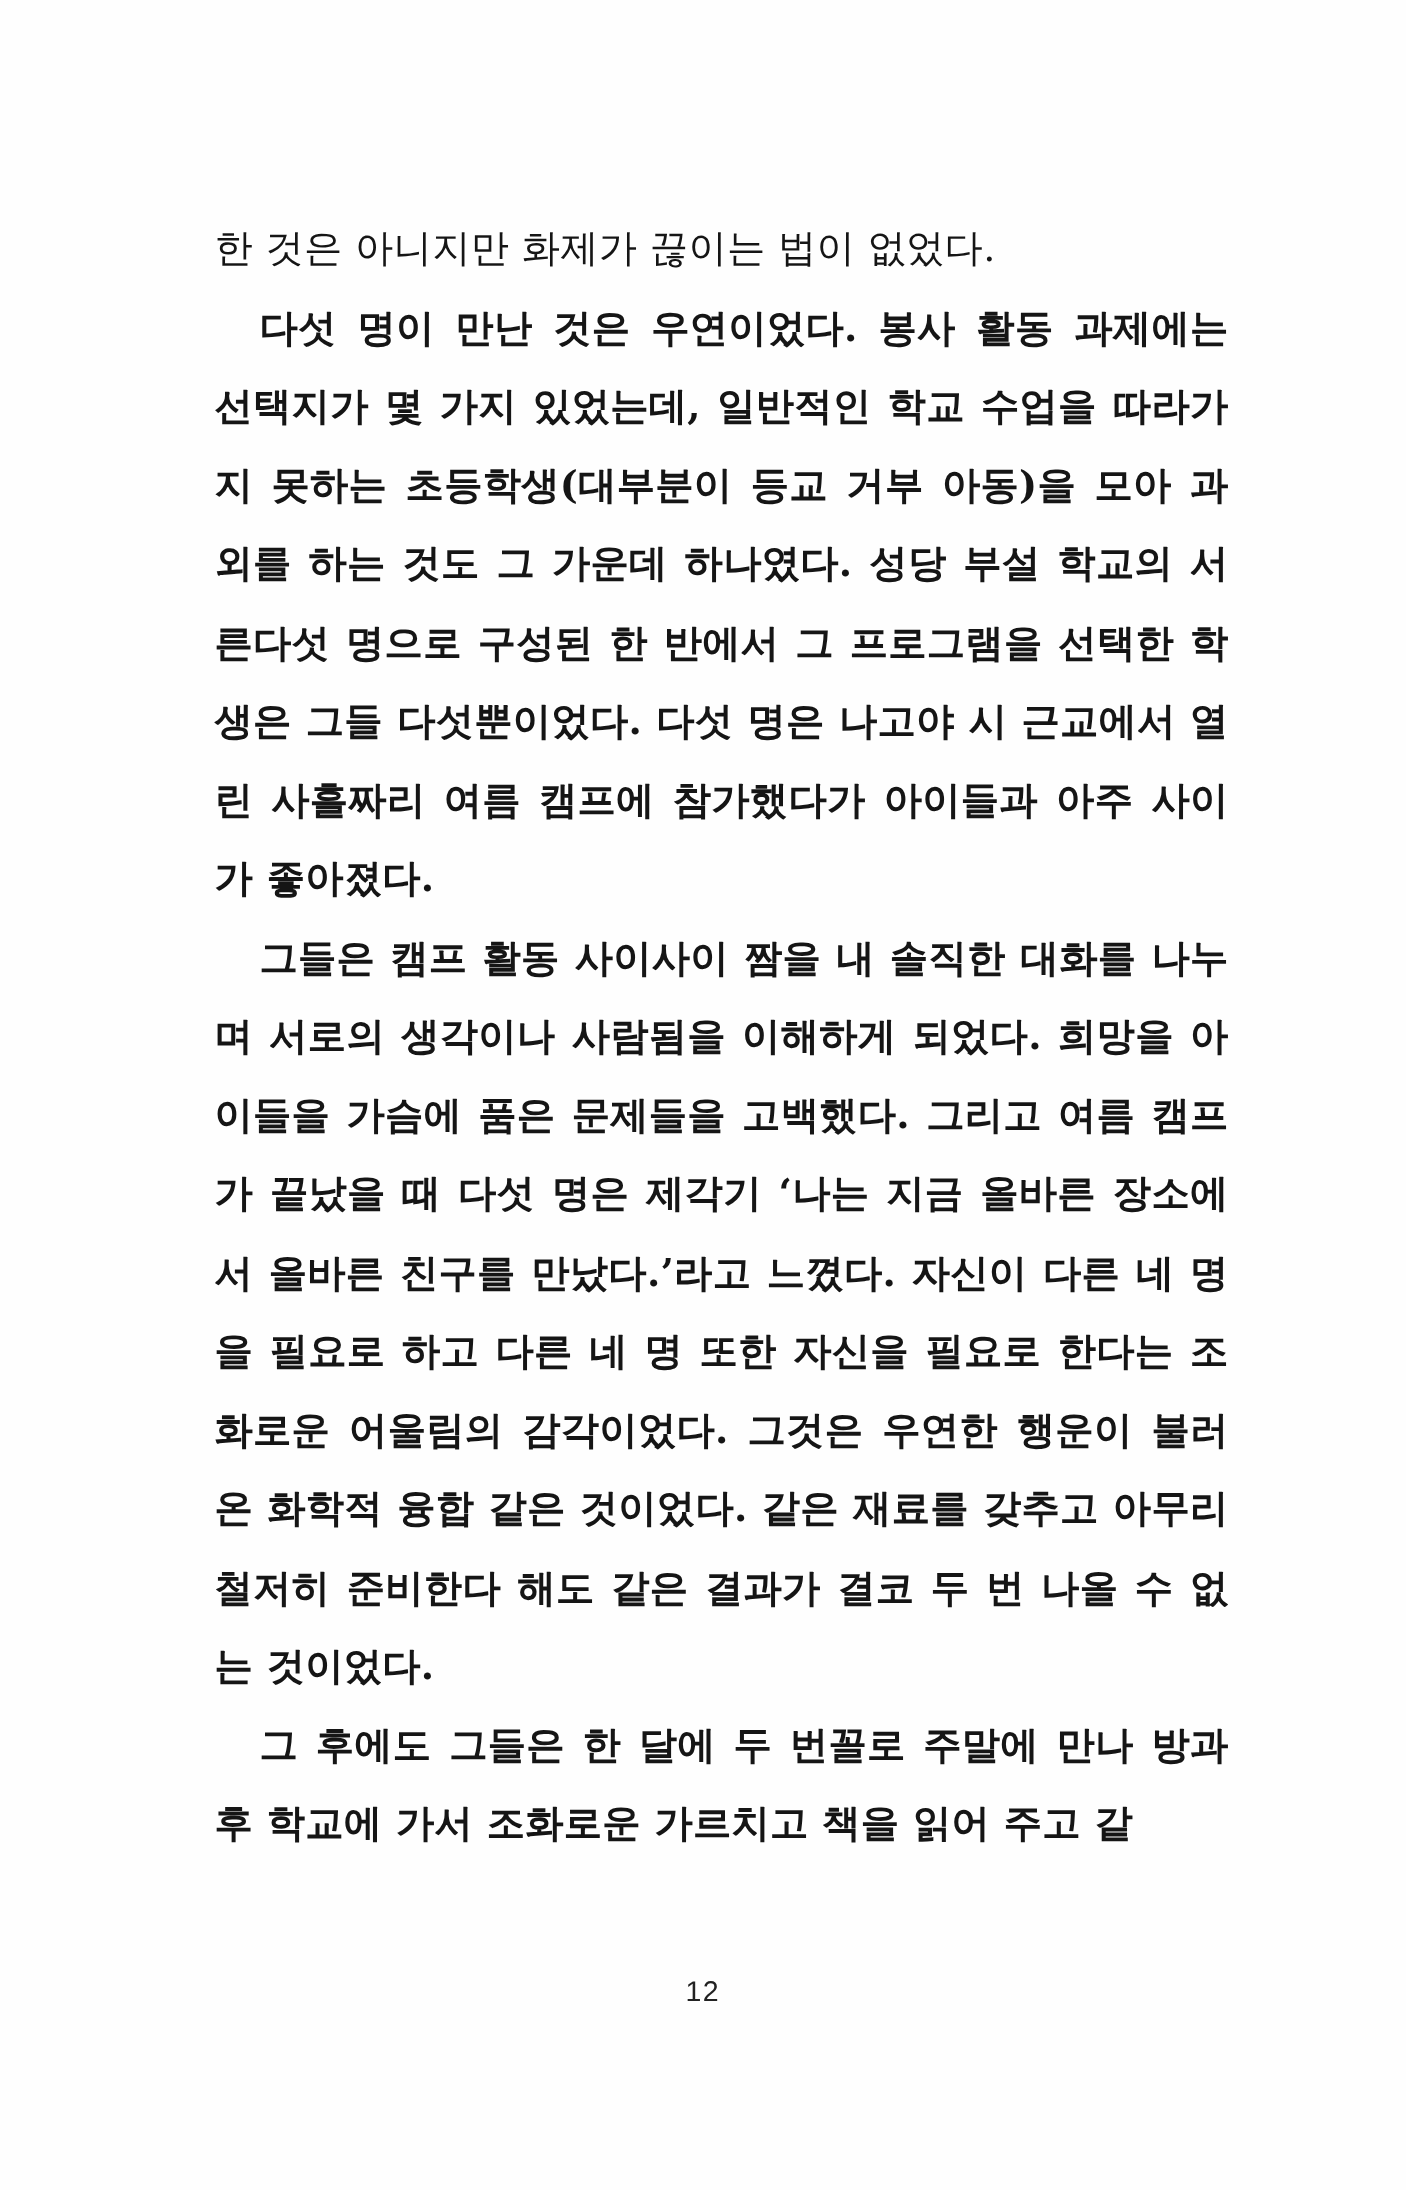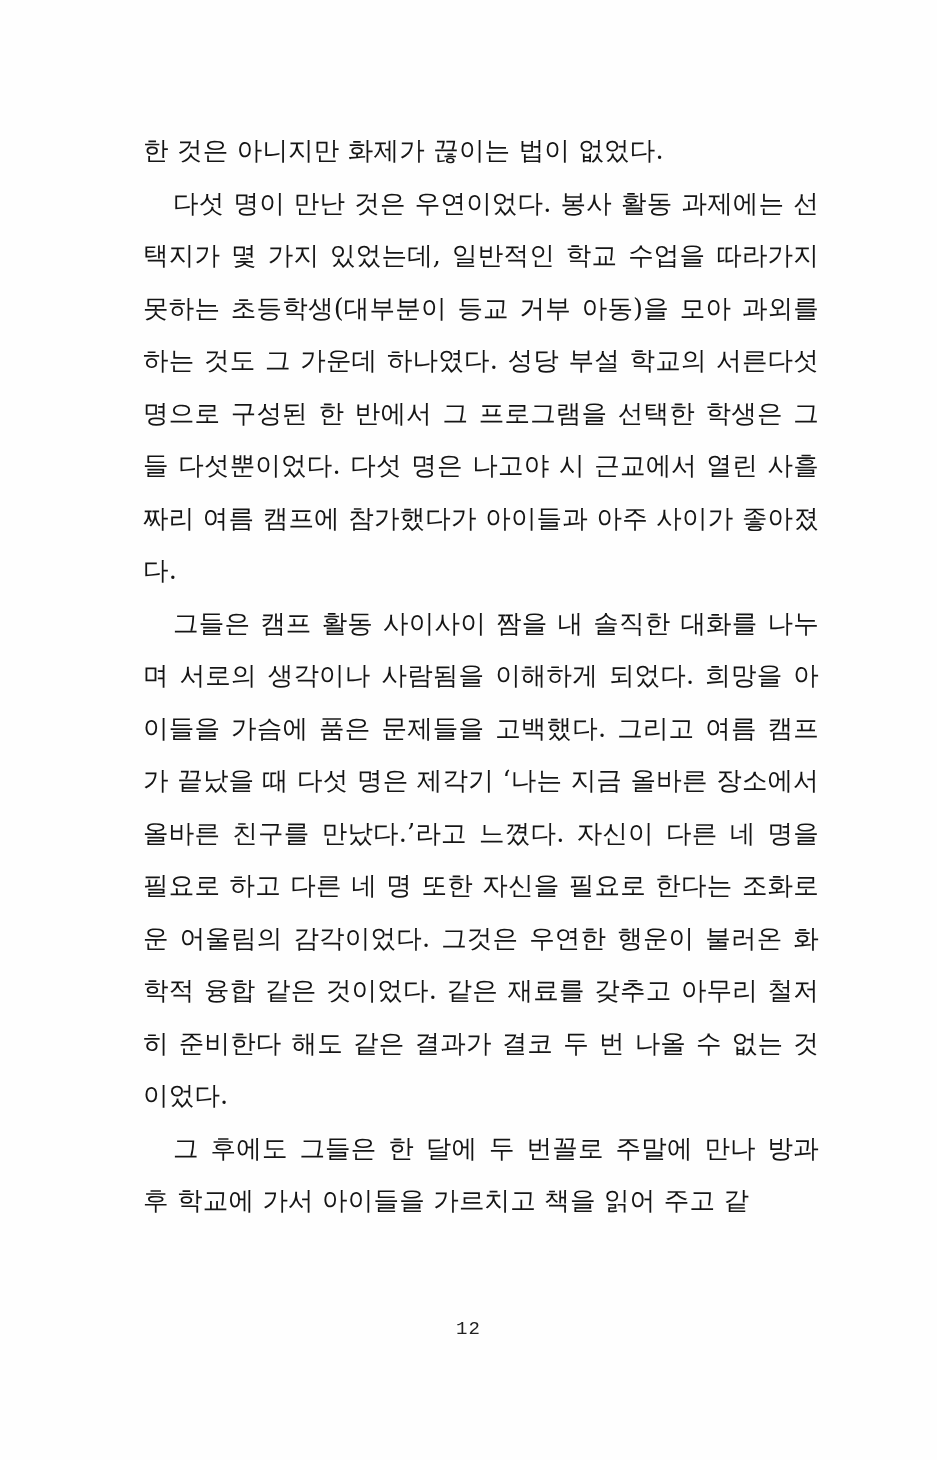--- a/index.html
+++ b/index.html
@@ -18,58 +18,59 @@
     position: relative;
     width: 937px;
     height: 1460px;
     box-sizing: border-box;
     background: #fefefe;
     overflow: hidden;
   }
   .text-block {
     position: absolute;
     left: 143px;
-    top: 124px;
+    top: 140px;
     width: 676px;
   }
   .para {
     margin: 0;
     font-size: 25.5px;
     line-height: 52.5px;
     text-align: justify;
     text-justify: inter-character;
     word-break: break-all;
     letter-spacing: 0.2px;
     color: #151515;
   }
   .para.indent {
     text-indent: 30px;
   }
   .para + .para {
     margin-top: 0;
+    font-weight: bold;
   }
   .page-number {
     position: absolute;
     left: 0;
     right: 0;
     top: 1318px;
     text-align: center;
     font-size: 19px;
     letter-spacing: 1px;
     color: #222222;
-    font-family: Liberation Mono, monospace;
+    font-family: Liberation Sans, sans-serif;
   }
 </style>
 </head>
 <body>
 
 <div class="page">
 
   <div class="text-block">
     <p class="para">한 것은 아니지만 화제가 끊이는 법이 없었다.</p>
     <p class="para indent">다섯 명이 만난 것은 우연이었다. 봉사 활동 과제에는 선택지가 몇 가지 있었는데, 일반적인 학교 수업을 따라가지 못하는 초등학생(대부분이 등교 거부 아동)을 모아 과외를 하는 것도 그 가운데 하나였다. 성당 부설 학교의 서른다섯 명으로 구성된 한 반에서 그 프로그램을 선택한 학생은 그들 다섯뿐이었다. 다섯 명은 나고야 시 근교에서 열린 사흘짜리 여름 캠프에 참가했다가 아이들과 아주 사이가 좋아졌다.</p>
     <p class="para indent">그들은 캠프 활동 사이사이 짬을 내 솔직한 대화를 나누며 서로의 생각이나 사람됨을 이해하게 되었다. 희망을 아이들을 가슴에 품은 문제들을 고백했다. 그리고 여름 캠프가 끝났을 때 다섯 명은 제각기 ‘나는 지금 올바른 장소에서 올바른 친구를 만났다.’라고 느꼈다. 자신이 다른 네 명을 필요로 하고 다른 네 명 또한 자신을 필요로 한다는 조화로운 어울림의 감각이었다. 그것은 우연한 행운이 불러온 화학적 융합 같은 것이었다. 같은 재료를 갖추고 아무리 철저히 준비한다 해도 같은 결과가 결코 두 번 나올 수 없는 것이었다.</p>
-    <p class="para indent">그 후에도 그들은 한 달에 두 번꼴로 주말에 만나 방과 후 학교에 가서 아이들을 가르치고 책을 읽어 주고 같</p>
+    <p class="para indent">그 후에도 그들은 한 달에 두 번꼴로 주말에 만나 방과 후 학교에 가서 조화로운 가르치고 책을 읽어 주고 같</p>
   </div>
 
   <div class="page-number">12</div>
 
 </div>
 
 </body></html>

